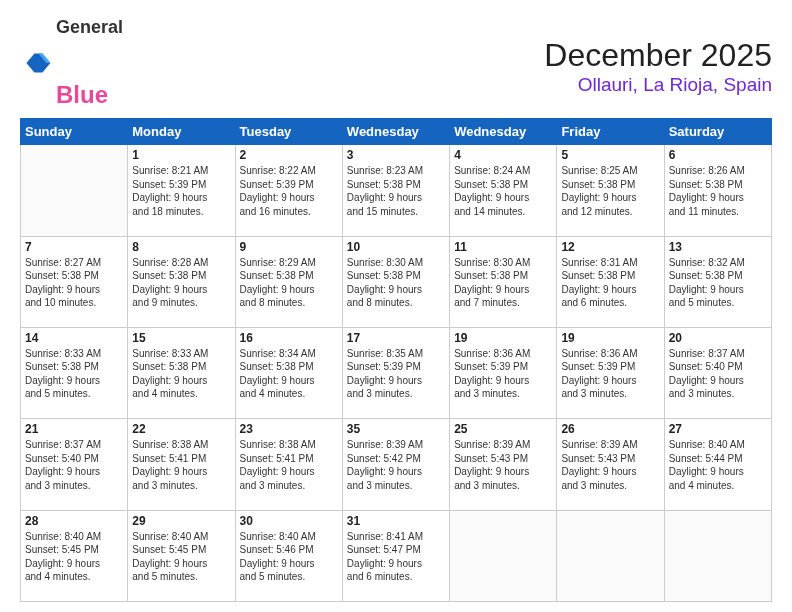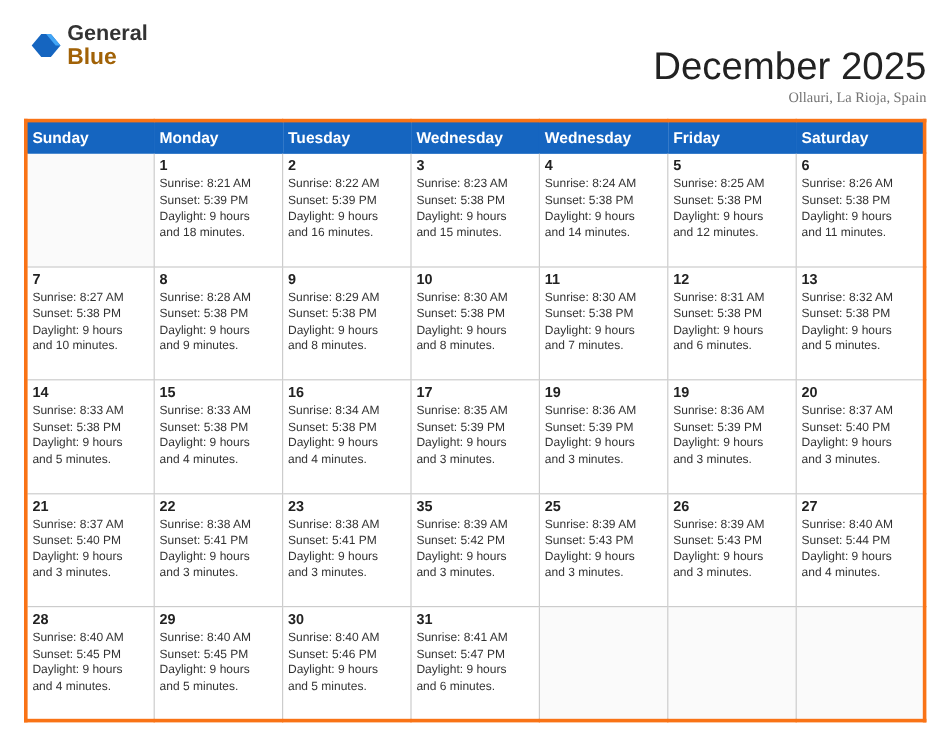--- a/index.html
+++ b/index.html
@@ -31,46 +31,46 @@
       display: flex;
       flex-direction: column;
       line-height: 1.1;
     }
     .logo-general {
       font-size: 18px;
       font-weight: bold;
       color: #333;
     }
     .logo-blue {
-      font-size: 19px;
-      font-weight: bold;
-      color: #a16207;
+      font-size: 24px;
+      font-weight: bold;
+      color: #ec4899;
+      margin-top: 44px;
     }
     .logo-icon {
       width: 32px;
       height: 32px;
       margin-right: 4px;
     }
     .title-block {
       text-align: right;
       margin-top: 19px;
     }
     .month-title {
       font-size: 32px;
       font-weight: normal;
       color: #222;
     }
     .location-title {
-      font-size: 12px;
-      color: #737373;
-      font-family: Liberation Serif, serif;
+      font-size: 19px;
+      color: #6d28d9;
     }
     .calendar {
       flex: 1;
-      border: 3px solid #f97316;
+      border: 1px solid #f97316;
       border-collapse: collapse;
       width: 100%;
       table-layout: fixed;
     }
     .calendar th {
       background: #1565c0;
       color: #fff;
       font-size: 13px;
       font-weight: bold;
       padding: 5px 4px;

